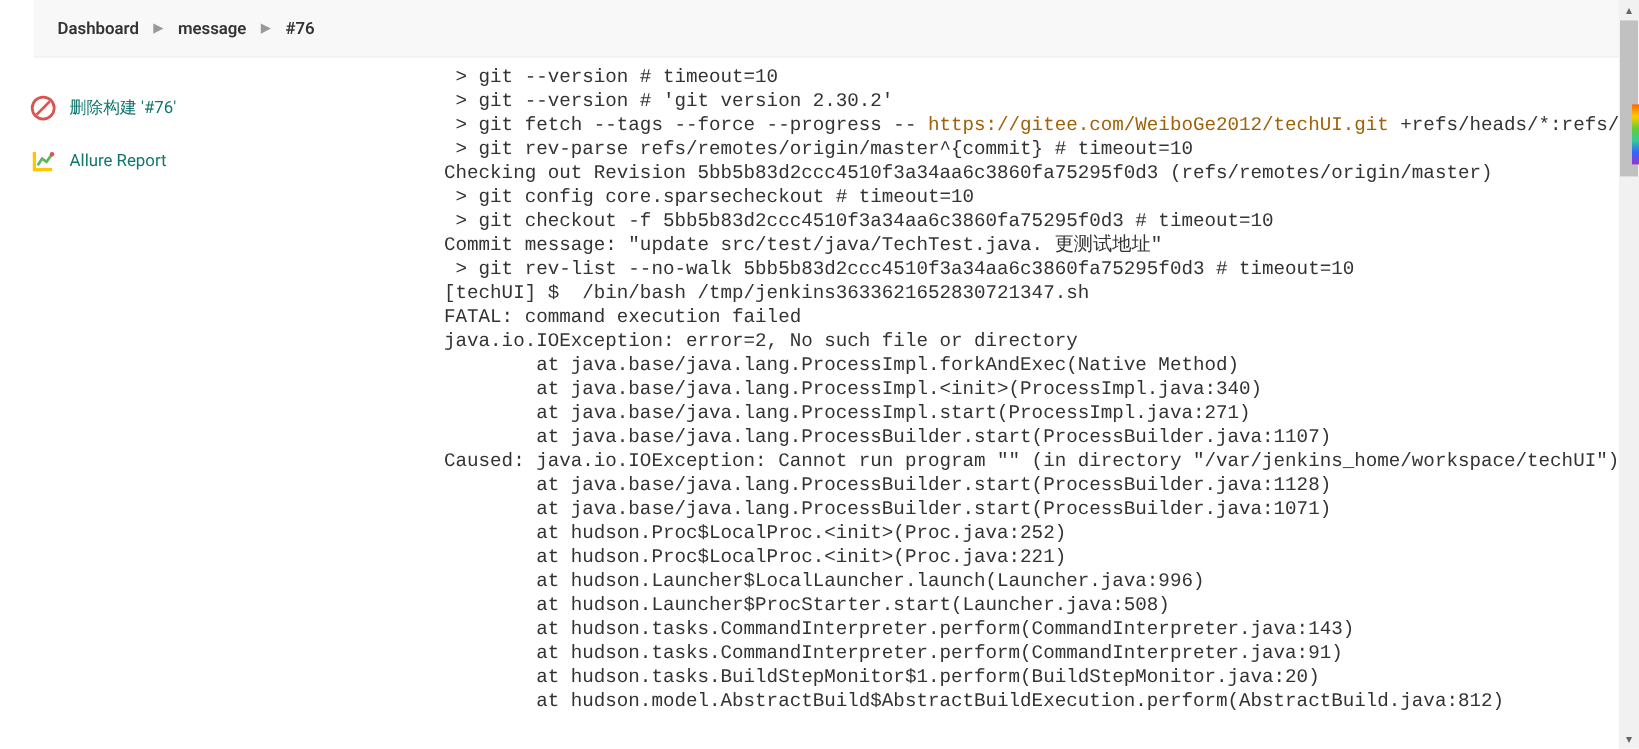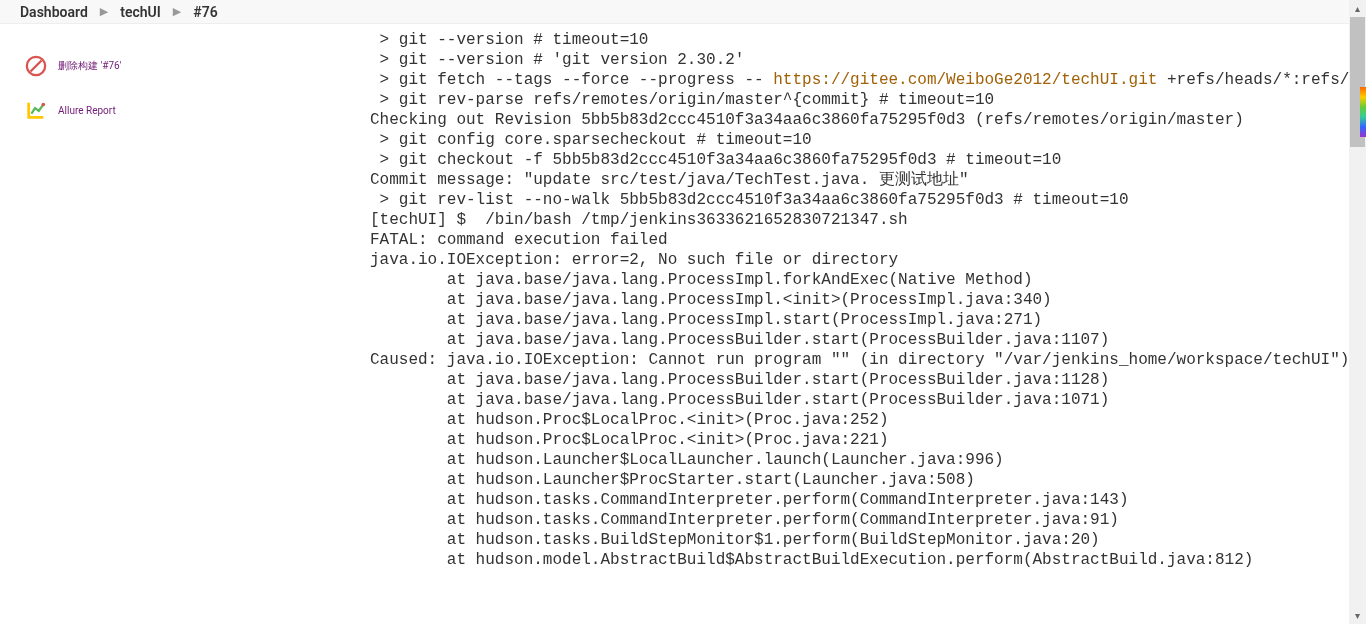--- a/index.html
+++ b/index.html
@@ -5,26 +5,27 @@
     * { box-sizing: border-box; margin: 0; padding: 0; }
     body {
       font-family: -apple-system, BlinkMacSystemFont, "Segoe UI", Roboto, sans-serif;
       background: #fff;
       width: 1366px;
       height: 624px;
       overflow: hidden;
       position: relative;
     }
     .breadcrumb {
-      height: 24px;
+      height: 48px;
       background: #f8f8f8;
       display: flex;
       align-items: center;
       padding: 0 20px;
       border-bottom: 1px solid #eee;
+      margin-left: 28px;
     }
     .breadcrumb-item {
       font-size: 14px;
       color: #333;
       font-weight: 600;
       text-decoration: none;
     }
     .breadcrumb-sep {
       margin: 0 12px;
       color: #999;
@@ -49,22 +50,22 @@
     .sidebar-icon {
       width: 24px;
       height: 24px;
       margin-right: 10px;
       display: flex;
       align-items: center;
       justify-content: center;
       flex-shrink: 0;
     }
     .sidebar-label {
-      font-size: 10px;
-      color: #701a75;
+      font-size: 14px;
+      color: #0f766e;
     }
     .content {
       flex: 1;
       padding: 6px 20px 0 30px;
       overflow: hidden;
     }
     .console {
       font-family: "Consolas", "Courier New", monospace;
       font-size: 16px;
       line-height: 20px;
@@ -108,21 +109,21 @@
       background: linear-gradient(to bottom, #ff6600 0%, #ffcc00 20%, #66cc33 40%, #33cc99 60%, #3366ff 80%, #9933cc 100%);
       z-index: 5;
     }
   </style>
 </head>
 <body>
 
 <div class="breadcrumb">
   <a class="breadcrumb-item">Dashboard</a>
   <span class="breadcrumb-sep">▶</span>
-  <a class="breadcrumb-item">techUI</a>
+  <a class="breadcrumb-item">message</a>
   <span class="breadcrumb-sep">▶</span>
   <a class="breadcrumb-item">#76</a>
 </div>
 
 <div class="main">
   <div class="sidebar">
     <div class="sidebar-item">
       <span class="sidebar-icon">
         <svg width="22" height="22" viewBox="0 0 24 24">
             <circle cx="12" cy="12" r="10" fill="none" stroke="#d9534f" stroke-width="2.5"></circle>

